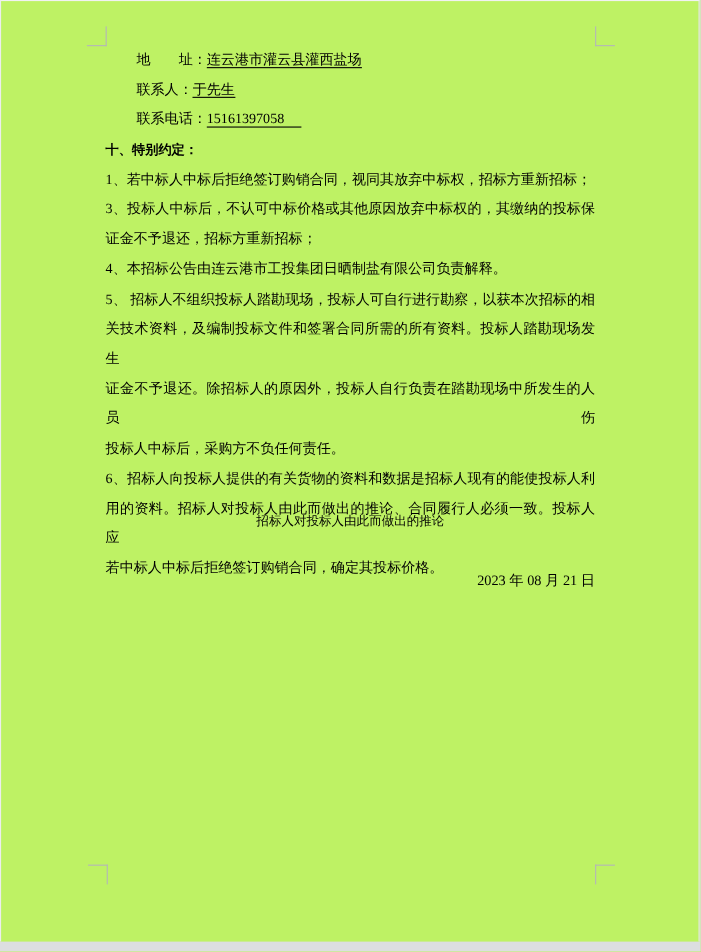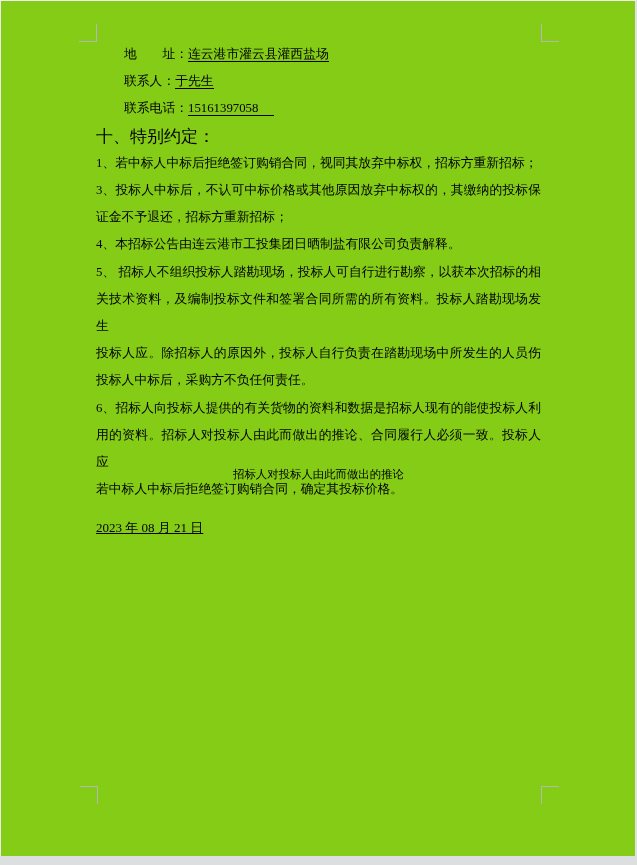--- a/index.html
+++ b/index.html
@@ -18,21 +18,21 @@
     position: relative;
     width: 637px;
     height: 865px;
   }
   .page {
     position: absolute;
     left: 0;
     top: 0;
     width: 636px;
     height: 856px;
-    background: #84cc16;
+    background: #bef264;
     box-sizing: border-box;
     border-top: 1px solid #f1f2f2;
     border-left: 1px solid #eceded;
     border-right: 1px solid #e4e5e6;
   }
   .crop-mark {
     position: absolute;
     width: 17px;
     height: 17px;
   }
@@ -56,47 +56,46 @@
   .contact-block {
     padding-left: 28px;
   }
   .underlined {
     border-bottom: 1px solid #000000;
   }
   .phone-pad {
     padding-right: 16px;
   }
   .heading {
-    font-weight: 400;
-    font-size: 17px;
+    font-weight: 700;
+    font-size: 12px;
   }
   .fill {
     text-align: justify;
     text-align-last: justify;
   }
   .signature {
     position: absolute;
     left: 95px;
     top: 460px;
     width: 445px;
     text-align: center;
     font-size: 11.4px;
     line-height: 27px;
     color: #000000;
   }
   .date {
     position: absolute;
     left: 95px;
     top: 513px;
     width: 445px;
-    text-align: left;
+    text-align: right;
     font-size: 13px;
     line-height: 27px;
     color: #000000;
-    text-decoration: underline;
   }
 </style>
 </head>
 <body>
 
 <div class="canvas">
   <div class="page">
 
     <div class="crop-mark tl"></div>
     <div class="crop-mark tr"></div>
@@ -112,21 +111,21 @@
       </div>
 
       <div class="line heading">十、特别约定：</div>
 
       <div class="line">1、若中标人中标后拒绝签订购销合同，视同其放弃中标权，招标方重新招标；</div>
       <div class="line fill">3、投标人中标后，不认可中标价格或其他原因放弃中标权的，其缴纳的投标保</div>
       <div class="line">证金不予退还，招标方重新招标；</div>
       <div class="line">4、本招标公告由连云港市工投集团日晒制盐有限公司负责解释。</div>
       <div class="line fill">5、 招标人不组织投标人踏勘现场，投标人可自行进行勘察，以获本次招标的相</div>
       <div class="line fill">关技术资料，及编制投标文件和签署合同所需的所有资料。投标人踏勘现场发生</div>
-      <div class="line fill">投标人应。除招标人的原因外，投标人自行负责在踏勘现场中所发生的人员伤</div>
+      <div class="line fill">证金不予退还。除招标人的原因外，投标人自行负责在踏勘现场中所发生的人员伤</div>
       <div class="line">投标人中标后，采购方不负任何责任。</div>
       <div class="line fill">6、招标人向投标人提供的有关货物的资料和数据是招标人现有的能使投标人利</div>
       <div class="line fill">用的资料。招标人对投标人由此而做出的推论、合同履行人必须一致。投标人应</div>
       <div class="line">若中标人中标后拒绝签订购销合同，确定其投标价格。</div>
 
     </div>
 
     <div class="signature">招标人对投标人由此而做出的推论</div>
     <div class="date">2023 年 08 月 21 日</div>
 

